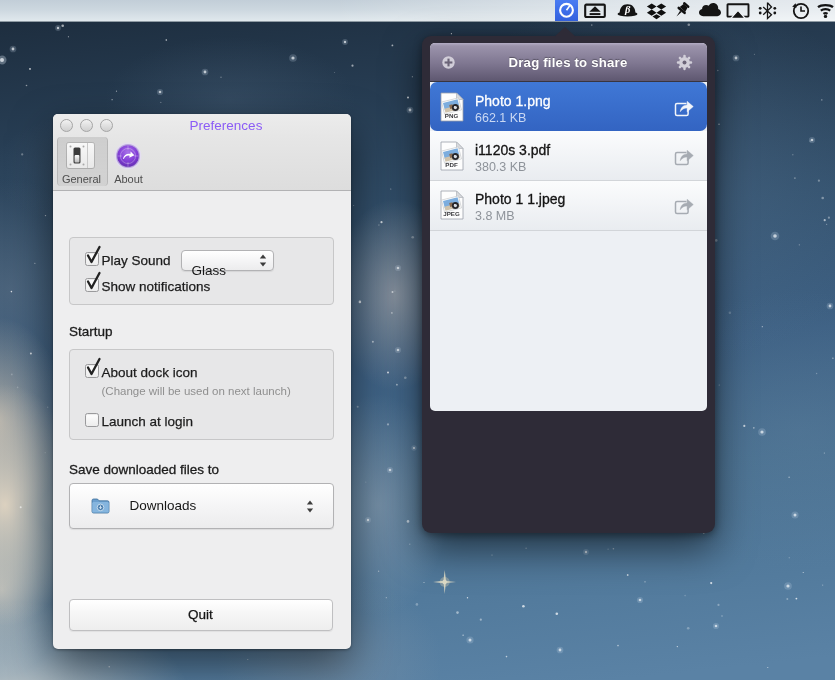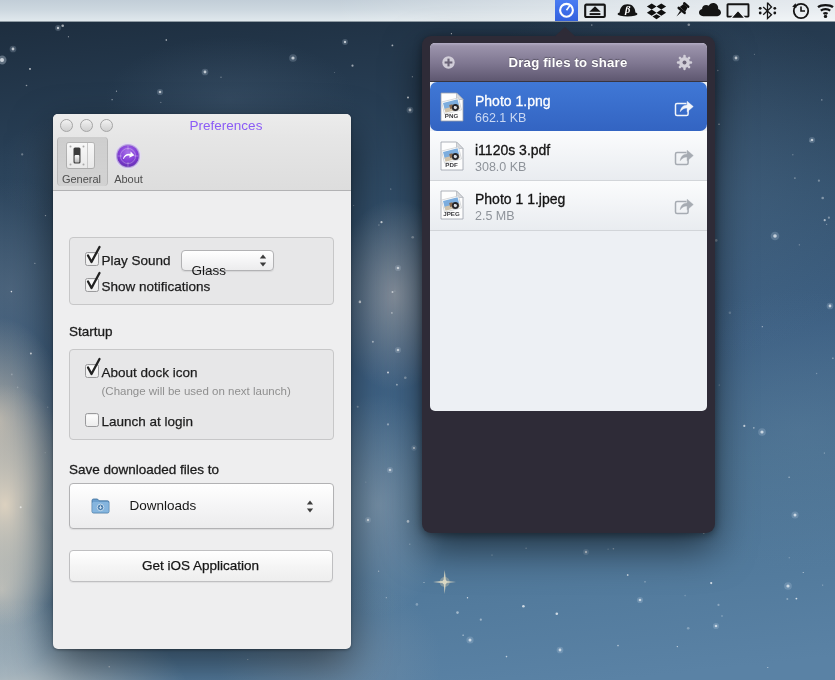--- a/index.html
+++ b/index.html
@@ -498,21 +498,21 @@
     <rect x="4" y="9" width="15" height="7.4" fill="#7cadde"></rect>
     <rect x="4" y="14.9" width="15" height="4.1" fill="#cfc2ab"></rect>
     <rect x="9.5" y="12.5" width="3.4" height="4.2" fill="#8a6b50"></rect>
   </g>
   <circle cx="15.4" cy="15.6" r="3.5" fill="#26262a"></circle>
   <circle cx="15.4" cy="15.6" r="1.6" fill="#d8dce2"></circle>
   <circle cx="14.6" cy="14.6" r="0.6" fill="#fff" opacity="0.8"></circle>
   <text x="11.5" y="26.3" font-size="6.2" font-weight="bold" fill="#3a3a3e" text-anchor="middle" font-family="Liberation Sans">PDF</text>
 </svg>
   <div class="fname">i1120s 3.pdf</div>
-  <div class="fsize">308.0 KB</div>
+  <div class="fsize">380.3 KB</div>
   <svg class="shic" width="20" height="17" viewBox="0 0 20 17">
   <path d="M 12.5 3.6 L 3 3.6 C 2.2 3.6 1.5 4.3 1.5 5.1 L 1.5 14 C 1.5 14.8 2.2 15.5 3 15.5 L 12.6 15.5 C 13.4 15.5 14.1 14.8 14.1 14 L 14.1 9.5" fill="none" stroke="#a6abb2" stroke-width="1.5"></path>
   <path d="M 6.2 11.8 C 6.8 7.2 9.4 5.1 13.1 5.0 L 13.1 1.2 L 19.3 6.6 L 13.1 11.9 L 13.1 8.0 C 10.1 8.0 7.8 9.4 6.2 11.8 Z" fill="#a6abb2" stroke="#a6abb2" stroke-width="0.4"></path>
 </svg>
  </div>
  <div class="row rowB" style="top:137.5px;">
   <svg class="ficon" width="24" height="30" viewBox="0 0 24 30">
   <path d="M 1 1 L 16.5 1 L 23 7.5 L 23 29 L 1 29 Z" fill="#fdfdfd" stroke="#9aa0a8" stroke-width="0.8"></path>
   <path d="M 16.5 1 L 16.5 7.5 L 23 7.5 Z" fill="#d8dade" stroke="#b0b4ba" stroke-width="0.7"></path>
   <g transform="rotate(-14 11.5 14)">
@@ -520,21 +520,21 @@
     <rect x="4" y="9" width="15" height="7.4" fill="#7cadde"></rect>
     <rect x="4" y="14.9" width="15" height="4.1" fill="#cfc2ab"></rect>
     <rect x="9.5" y="12.5" width="3.4" height="4.2" fill="#8a6b50"></rect>
   </g>
   <circle cx="15.4" cy="15.6" r="3.5" fill="#26262a"></circle>
   <circle cx="15.4" cy="15.6" r="1.6" fill="#d8dce2"></circle>
   <circle cx="14.6" cy="14.6" r="0.6" fill="#fff" opacity="0.8"></circle>
   <text x="11.5" y="26.3" font-size="6.2" font-weight="bold" fill="#3a3a3e" text-anchor="middle" font-family="Liberation Sans">JPEG</text>
 </svg>
   <div class="fname">Photo 1 1.jpeg</div>
-  <div class="fsize">2.5 MB</div>
+  <div class="fsize">3.8 MB</div>
   <svg class="shic" width="20" height="17" viewBox="0 0 20 17">
   <path d="M 12.5 3.6 L 3 3.6 C 2.2 3.6 1.5 4.3 1.5 5.1 L 1.5 14 C 1.5 14.8 2.2 15.5 3 15.5 L 12.6 15.5 C 13.4 15.5 14.1 14.8 14.1 14 L 14.1 9.5" fill="none" stroke="#a6abb2" stroke-width="1.5"></path>
   <path d="M 6.2 11.8 C 6.8 7.2 9.4 5.1 13.1 5.0 L 13.1 1.2 L 19.3 6.6 L 13.1 11.9 L 13.1 8.0 C 10.1 8.0 7.8 9.4 6.2 11.8 Z" fill="#a6abb2" stroke="#a6abb2" stroke-width="0.4"></path>
 </svg>
  </div>
 </div>
 
 <div id="prefs">
  <div id="phead"></div>
  <div class="tl" style="left:6.5px;"></div>
@@ -621,15 +621,15 @@
       <rect x="1.3" y="4" width="16.4" height="10.6" rx="1.2" fill="#85b5de"></rect>
       <circle cx="9.5" cy="9.4" r="3.3" fill="#4c7fae" stroke="#dcecf7" stroke-width="0.8"></circle>
       <path d="M 9.5 7.5 L 9.5 10.4 M 8.1 9.2 L 9.5 10.7 L 10.9 9.2" fill="none" stroke="#e4f1fa" stroke-width="0.85"></path>
     </svg>
     <div style="position:absolute;left:44px;top:14px;font-size:13.5px;color:#161616;margin-left:16px;">Downloads</div>
     <svg style="position:absolute;right:19px;top:15.5px;" width="8" height="13" viewBox="0 0 8 13">
       <path d="M 4 0.5 L 7.1 4.4 L 0.9 4.4 Z" fill="#3c3c3c"></path>
       <path d="M 4 12.5 L 7.1 8.6 L 0.9 8.6 Z" fill="#3c3c3c"></path>
     </svg>
   </div>
-  <div class="btn" style="top:359px;">Get iOS Application</div>
+  <div class="btn" style="top:407.5px;">Quit</div>
  </div>
 </div>
 
 </body></html>

